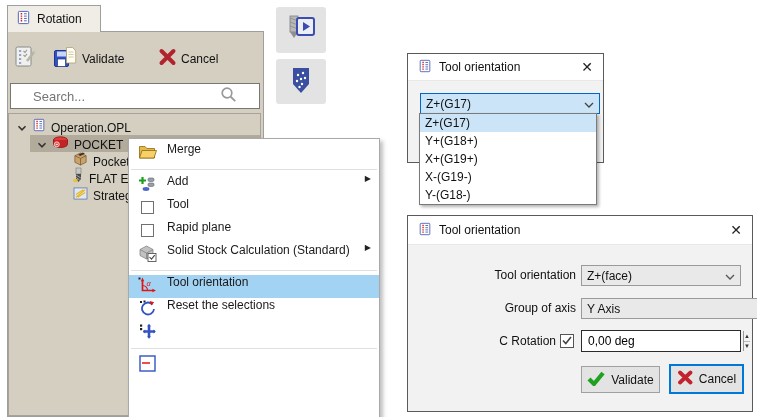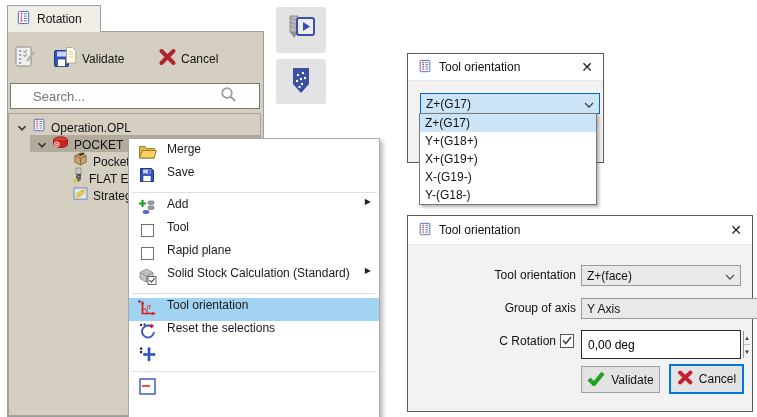--- a/index.html
+++ b/index.html
@@ -44,21 +44,21 @@
   .titlebar{height:27px;background:#fff;display:flex;align-items:center;gap:7px;padding:0 10px;border-bottom:1px solid #e8e8e8}
   .titlebar .t{flex:1}
   .x{font-size:14px;color:#222;cursor:default}
   .combo{display:flex;align-items:center;padding:0 5px;border:1px solid #9a9a9a;background:#e9e9e9;height:21px}
   .combo .val{flex:1;white-space:nowrap;overflow:hidden}
   .combo.focus{background:#cce4f7;border-color:#0066cc}
   .dd-list{background:#fff;border:1px solid #7a7a7a;box-shadow:2px 2px 3px rgba(0,0,0,.3);z-index:6}
   .opt{height:18px;line-height:18px;padding-left:5px;white-space:nowrap}
   .opt.sel{background:#cce4f7}
   .flabel{text-align:right;line-height:21px;white-space:nowrap}
-  .spin{display:flex;align-items:stretch;background:#fff;border:1px solid #2b2b2b;height:29px}
+  .spin{display:flex;align-items:stretch;background:#fff;border:1px solid #2b2b2b;height:22px}
   .spin input{flex:1;border:none;outline:none;padding-left:6px;font:12px "Liberation Sans",sans-serif;background:transparent}
   .spin .btns{width:16px;border-left:1px solid #999;display:flex;flex-direction:column}
   .spin .sb{flex:1;background:#f2f2f2;font-size:6px;color:#333;display:flex;align-items:center;justify-content:center}
   .spin .sb:first-child{border-bottom:1px solid #bbb}
   .dbtn{display:flex;align-items:center;justify-content:center;gap:6px;background:#e3e3e3;border:1px solid #a0a0a0}
   .dbtn.focus{border:2px solid #0078d7}
   .chk{width:14px;height:14px;background:#fff;border:1px solid #555;display:flex;align-items:center;justify-content:center}
 </style>
 </head>
 <body>
@@ -189,31 +189,20 @@
   <div class="abs menu">
     <div class="mi">
       <span class="ic">
           <svg width="19" height="16" viewBox="0 0 19 16">
             <path d="M1.5 2.5H7l1.8 2h7.7V14h-15z" fill="#e8b84a" stroke="#8a6a10" stroke-width=".8"></path>
             <path d="M4 6.5h14.5L16 14H1.5z" fill="#f7d068" stroke="#8a6a10" stroke-width=".8"></path>
           </svg>
         </span>
       <span class="ml">Merge</span>
     </div>
-    <div class="mi">
-      <span class="ic">
-          <svg width="16" height="16" viewBox="0 0 16 16">
-            <path d="M1.5 1.5h11l2 2v11h-13z" fill="#3353c4" stroke="#1e3686"></path>
-            <rect x="4" y="8.5" width="8" height="6" fill="#fff" stroke="#1e3686" stroke-width=".6"></rect>
-            <rect x="4" y="2.5" width="7.5" height="4" fill="#c8d4f8"></rect>
-            <rect x="9" y="3" width="1.8" height="3" fill="#3353c4"></rect>
-          </svg>
-        </span>
-      <span class="ml">Save</span>
-    </div>
     <div class="msep"></div>
     <div class="mi">
       <span class="ic">
           <svg width="18" height="16" viewBox="0 0 18 16">
             <path d="M4.5 1v7M1 4.5h7" stroke="#1ca01c" stroke-width="2.2"></path>
             <rect x="10" y="2" width="6" height="3.4" rx="1.4" fill="#9aa0a8" stroke="#5a6068" stroke-width=".6"></rect>
             <rect x="10" y="7" width="6" height="3.4" rx="1.4" fill="#9aa0a8" stroke="#5a6068" stroke-width=".6"></rect>
             <ellipse cx="8" cy="13" rx="3.4" ry="1.9" fill="#4a66c8"></ellipse>
           </svg>
         </span>

